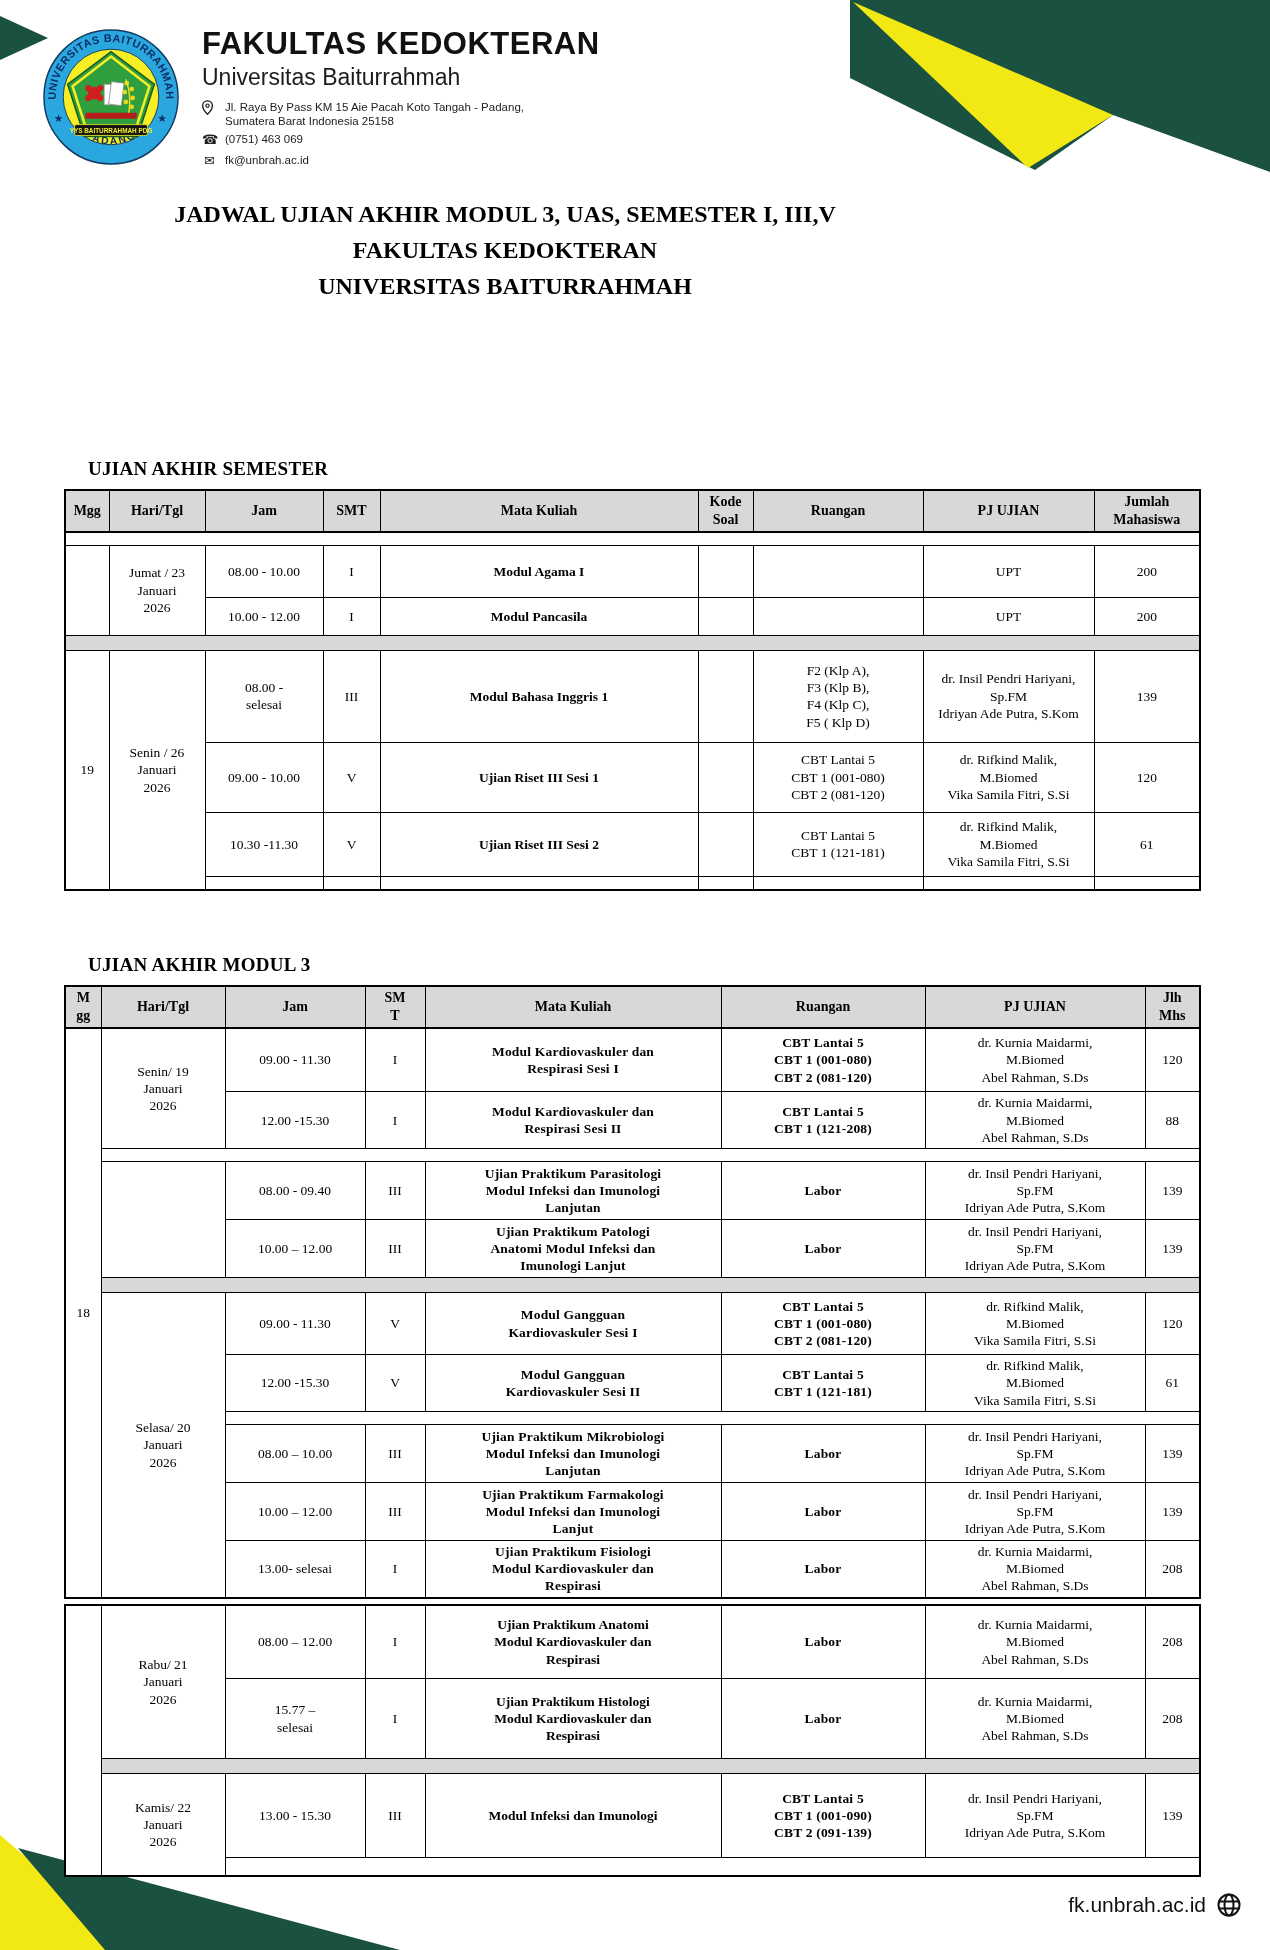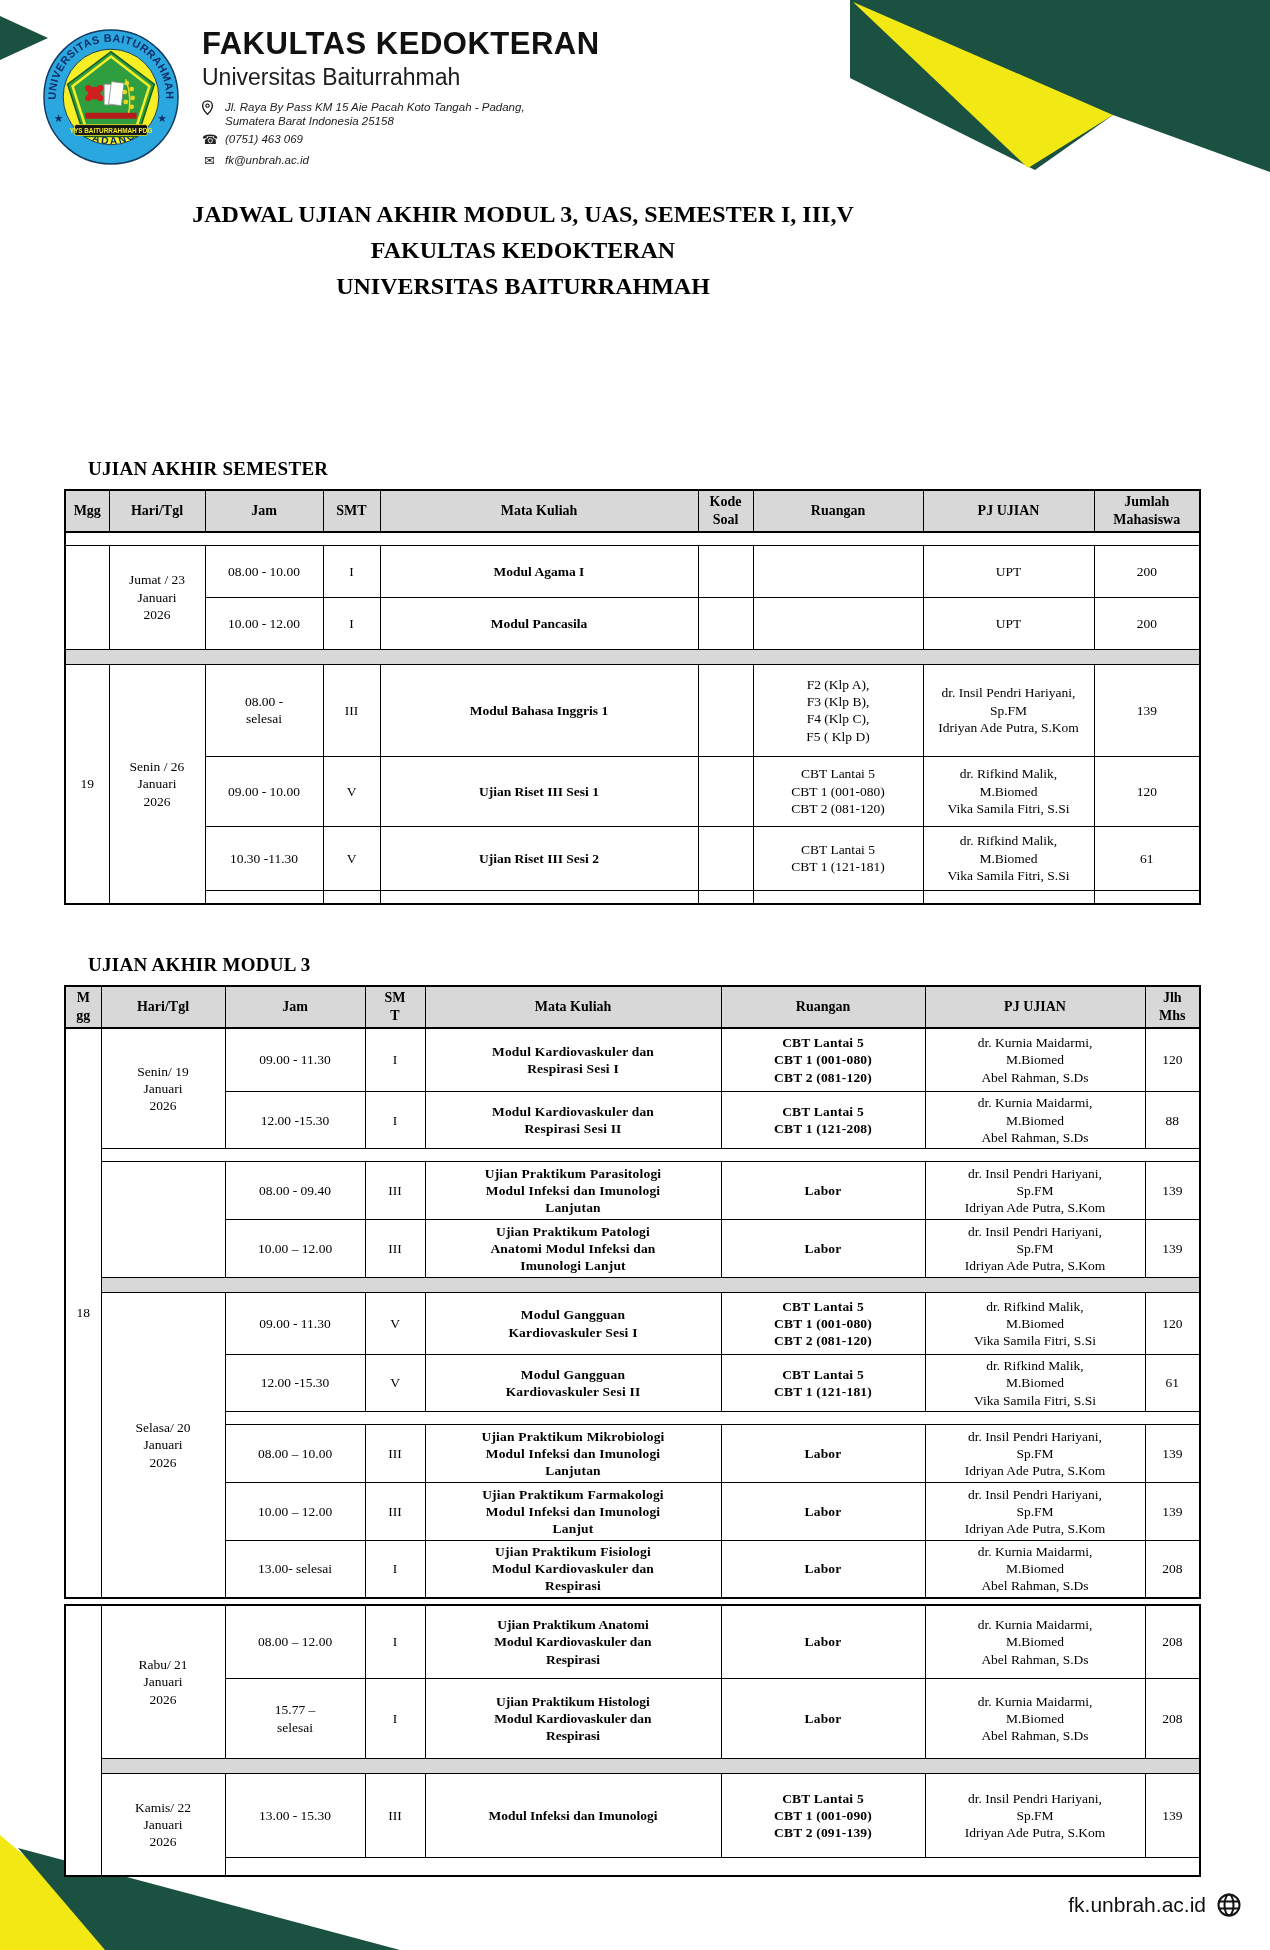--- a/index.html
+++ b/index.html
@@ -10,25 +10,25 @@
   .decor-tr{top:0;right:0;}
   .decor-bl{bottom:0;left:0;}
   .decor-tl{top:0;left:0;}
 
   
   .hdr{position:absolute;top:28px;left:42px;display:flex;gap:22px;}
   .hdr-text{font-family:"Liberation Sans","DejaVu Sans",sans-serif;}
   .faculty{font-size:31px;font-weight:bold;letter-spacing:.5px;color:#111;line-height:1.05;}
   .univ{font-size:23px;color:#1c1c1c;margin-top:3px;}
   .contacts{margin-top:9px;font-size:11.5px;color:#222;}
-  .crow{display:flex;align-items:flex-start;gap:8px;margin-bottom:4px;line-height:1.25;font-style:italic;}
+  .crow{display:flex;align-items:flex-start;gap:8px;margin-bottom:4px;line-height:1.25;}
   .cicon{width:15px;text-align:center;font-size:13px;flex:0 0 15px;}
 
   
-  .title{position:absolute;top:196px;left:18px;width:1010px;text-align:center;
+  .title{position:absolute;top:196px;left:0;width:1010px;text-align:center;
          font-size:24px;font-weight:bold;line-height:1.5;}
 
   
   .section{position:absolute;left:64px;width:1137px;}
   .sec1{top:458px;}
   .sec2{top:954px;}
   .seclabel{font-size:19px;font-weight:bold;margin:0 0 9px 24px;letter-spacing:.3px;}
   table.sched{border-collapse:collapse;table-layout:fixed;width:1135px;border:2px solid #000;background:#fff;margin-bottom:5px;}
   table.sched th,table.sched td{border:1px solid #000;padding:2px 4px;text-align:center;
       vertical-align:middle;font-size:13.5px;line-height:1.28;white-space:pre-line;overflow:hidden;}
@@ -182,21 +182,21 @@
 Januari
 2026</td>
               <td class="jam">08.00 - 10.00</td>
               <td>I</td>
               <td class="mkl">Modul Agama I</td>
               <td></td>
               <td></td>
               <td>UPT</td>
               <td>200</td>
             </tr>
-            <tr style="height: 52px;">
+            <tr style="height: 38px;">
               <td class="jam">10.00 - 12.00</td>
               <td>I</td>
               <td class="mkl">Modul Pancasila</td>
               <td></td>
               <td></td>
               <td>UPT</td>
               <td>200</td>
             </tr>
             <tr style="height: 12px;">
               <td colspan="9" class="sep"></td>

